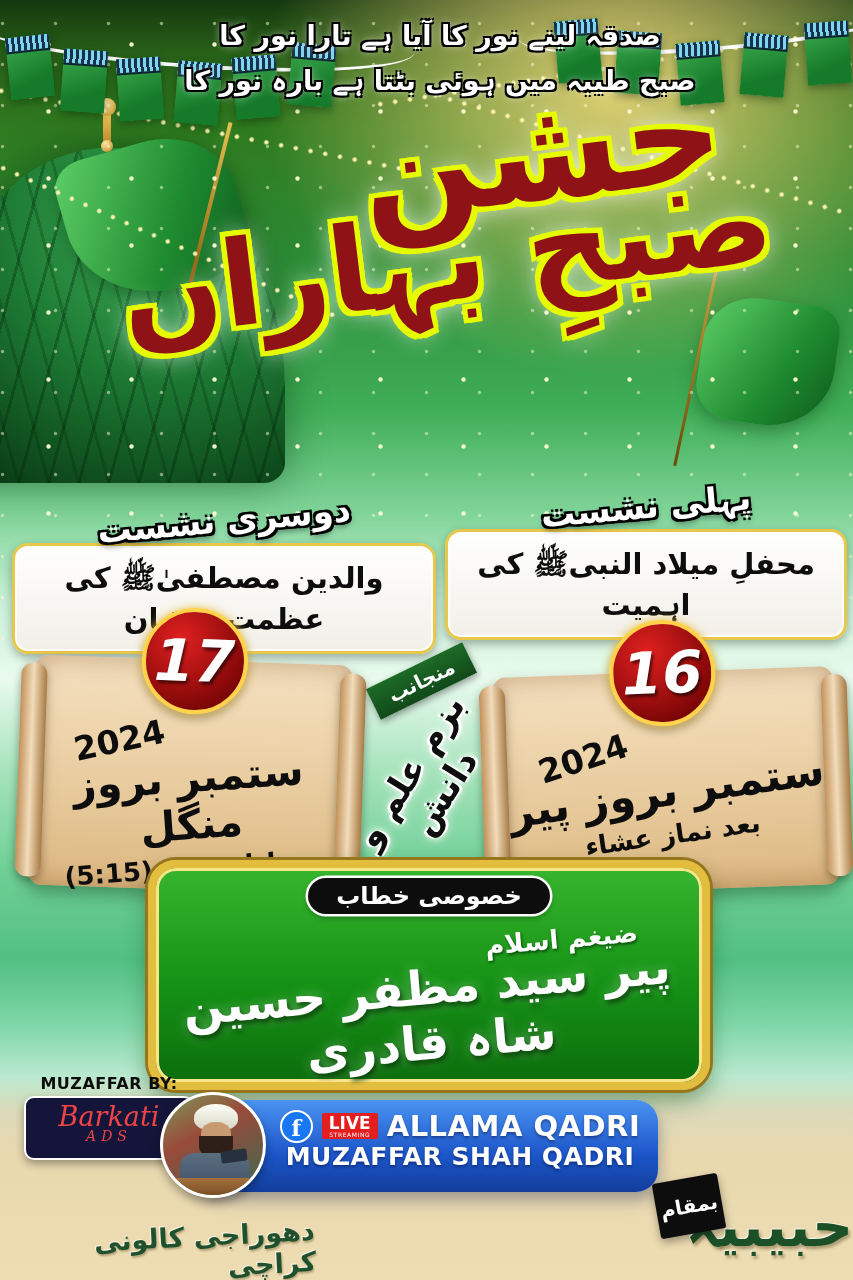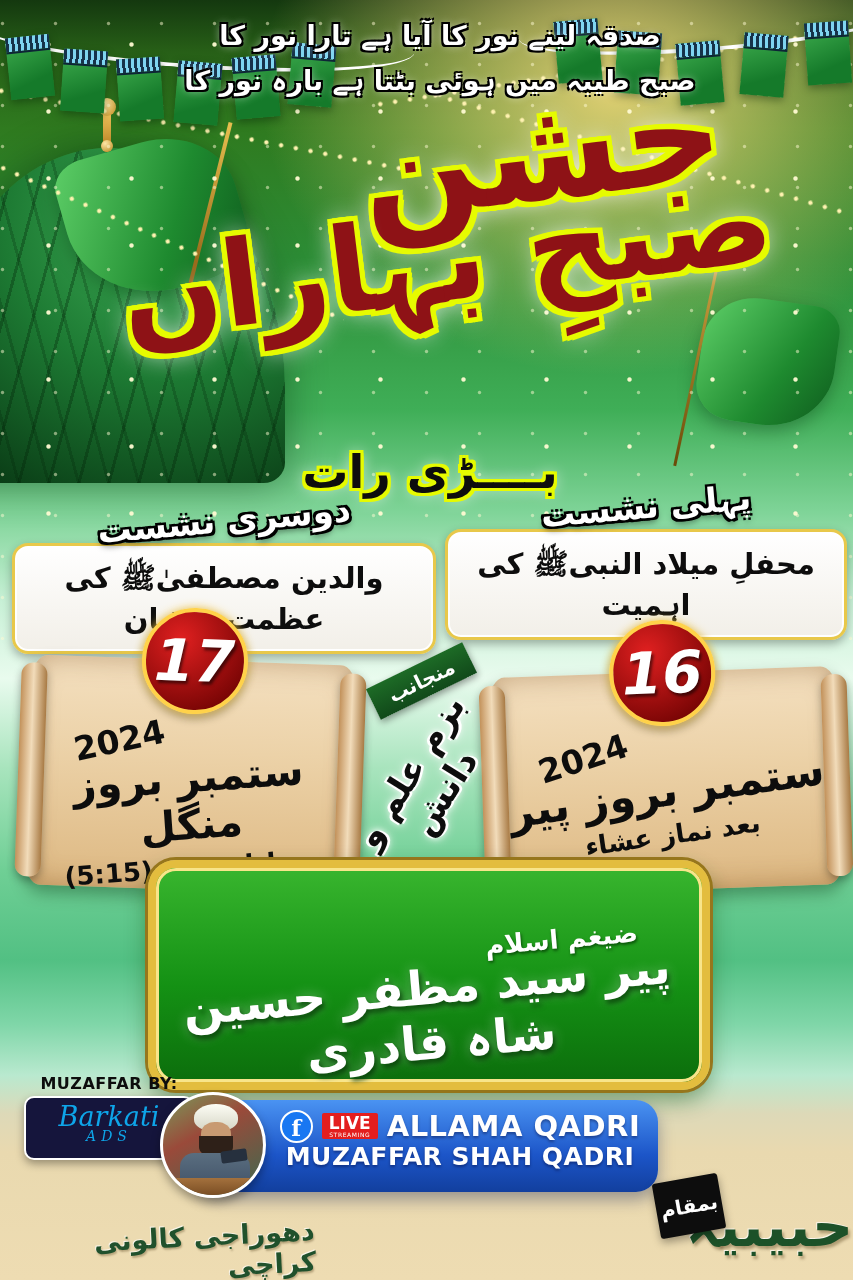--- a/index.html
+++ b/index.html
@@ -135,21 +135,21 @@
     box-shadow:0 0 0 2.5px #fff, 0 3px 6px rgba(0,0,0,.4); }
   .sp-hon { position:absolute; right:64px; top:56px; color:#fff; font-size:26px; font-weight:bold;
     transform:rotate(-5deg); text-shadow:1px 2px 3px rgba(0,50,0,.7); }
   .sp-name { position:absolute; left:0; top:92px; width:100%; color:#fff; font-size:47px; font-weight:bold;
     transform:rotate(-5deg); text-shadow:2px 4px 5px rgba(0,50,0,.75), 0 0 14px rgba(255,255,255,.35); }
 
   
   .design { position:absolute; left:24px; top:1074px; width:170px; text-align:center; }
   .d-head { font-size:16px; font-weight:bold; color:#0d0d0d; letter-spacing:.5px; }
   .d-card { margin-top:3px; background:#15153c; border:2.5px solid #fff; border-radius:10px;
-    padding:3px 16px 14px; color:#0ea5e9; box-shadow:0 4px 8px rgba(0,0,0,.35); }
+    padding:3px 16px 14px; color:#ef4444; box-shadow:0 4px 8px rgba(0,0,0,.35); }
   .d-name { font-family:"DejaVu Serif", serif; font-style:italic; font-size:27px; }
   .d-sub  { font-family:"DejaVu Serif", serif; font-style:italic; font-size:14px; letter-spacing:5px; margin-top:-4px; }
   .d-phone { position:relative; margin:-12px auto 0; width:150px; background:#fff; border:2.5px solid #1a1a1a;
     border-radius:16px; font-size:19px; font-weight:bold; color:#0d0d0d; padding:1px 0;
     box-shadow:0 3px 6px rgba(0,0,0,.3); }
 
   
   .bluebar { position:absolute; left:196px; top:1100px; width:462px; height:92px;
     background:linear-gradient(180deg,#4a93f2,#1c55c8 60%,#123f9e);
     border-radius:22px; box-shadow:0 8px 16px rgba(0,20,80,.35); color:#fff; }
@@ -220,21 +220,20 @@
 
   <div class="verses urdu">
     <div>صدقہ لینے نور کا آیا ہے تارا نور کا</div>
     <div>صبح طیبہ میں ہوئی بٹتا ہے بارہ نور کا</div>
   </div>
 
   <div class="main-title urdu">
     <div class="t1">جشن</div>
     <div class="t2">صبحِ بہاراں</div>
   </div>
-  <div class="night urdu">بــــڑی رات</div>
 
   <div class="sess sess-r urdu">
     <div class="sess-head">پہلی نشست</div>
     <div class="sess-box">محفلِ میلاد النبیﷺ کی اہمیت</div>
   </div>
   <div class="sess sess-l urdu">
     <div class="sess-head">دوسری نشست</div>
     <div class="sess-box">والدین مصطفیٰﷺ کی عظمت و شان</div>
   </div>
 
@@ -256,20 +255,21 @@
       <div class="yr">2024</div>
       <div class="md">ستمبر بروز منگل</div>
       <div class="tm">بعد اذانِ فجر (5:15)</div>
     </div>
   </div>
 
   <div class="org-tag urdu">منجانب</div>
   <div class="org-name urdu">بزم علم و دانش</div>
 
   <div class="speaker">
+    <div class="sp-pill urdu">خصوصی خطاب</div>
     <div class="sp-hon urdu">ضیغم اسلام</div>
     <div class="sp-name urdu">پیر سید مظفر حسین شاہ قادری</div>
   </div>
 
   <div class="design">
     <div class="d-head">MUZAFFAR BY:</div>
     <div class="d-card">
       <div class="d-name">Barkati</div>
       <div class="d-sub">ADS</div>
     </div>

